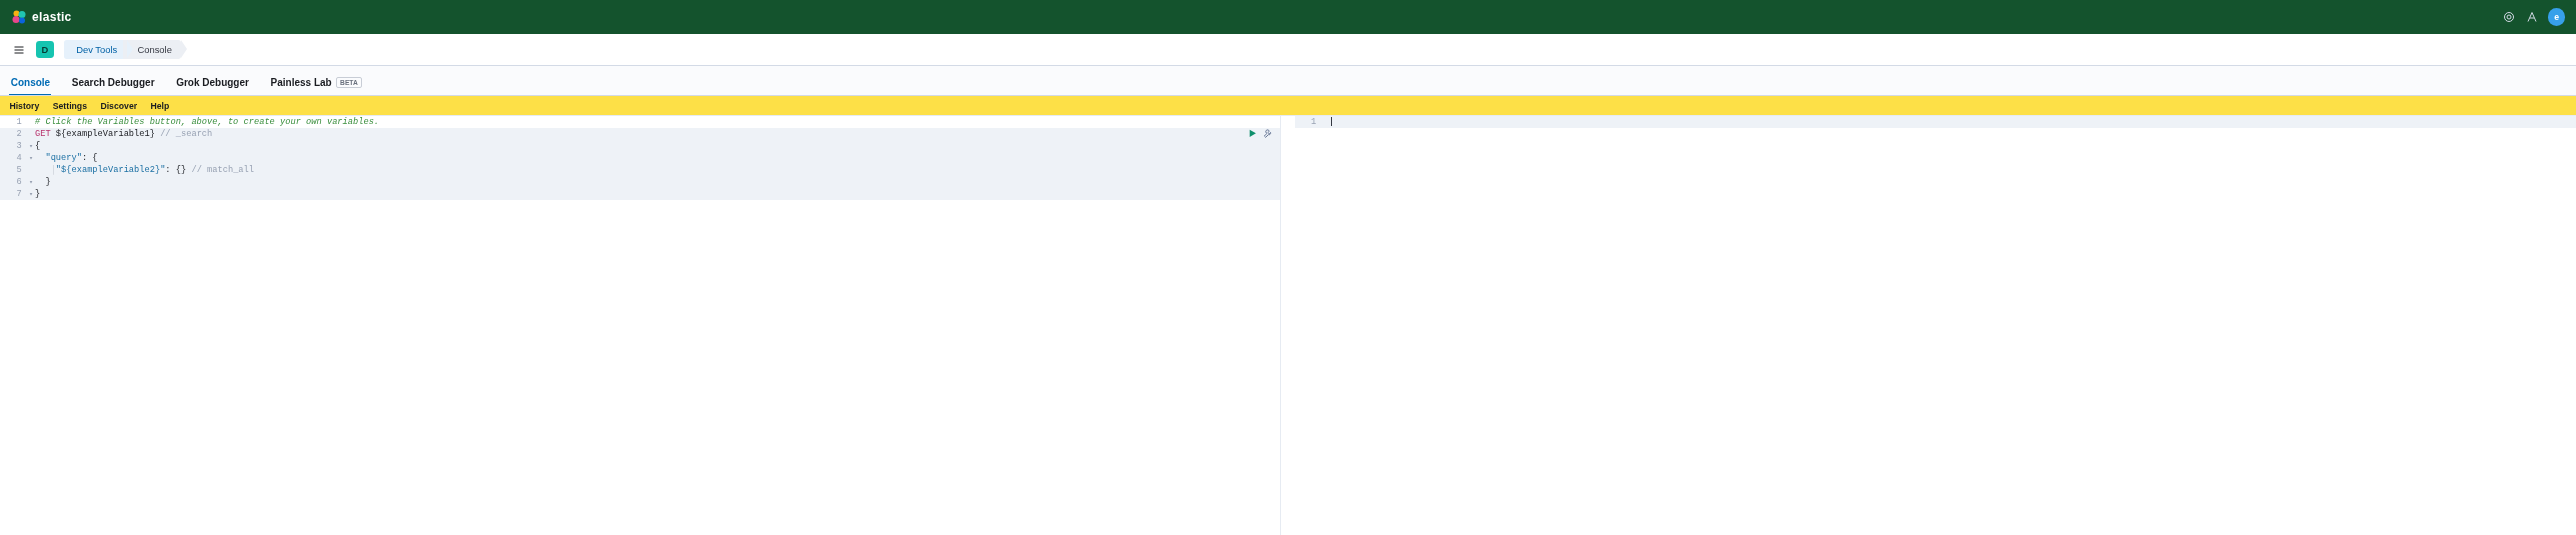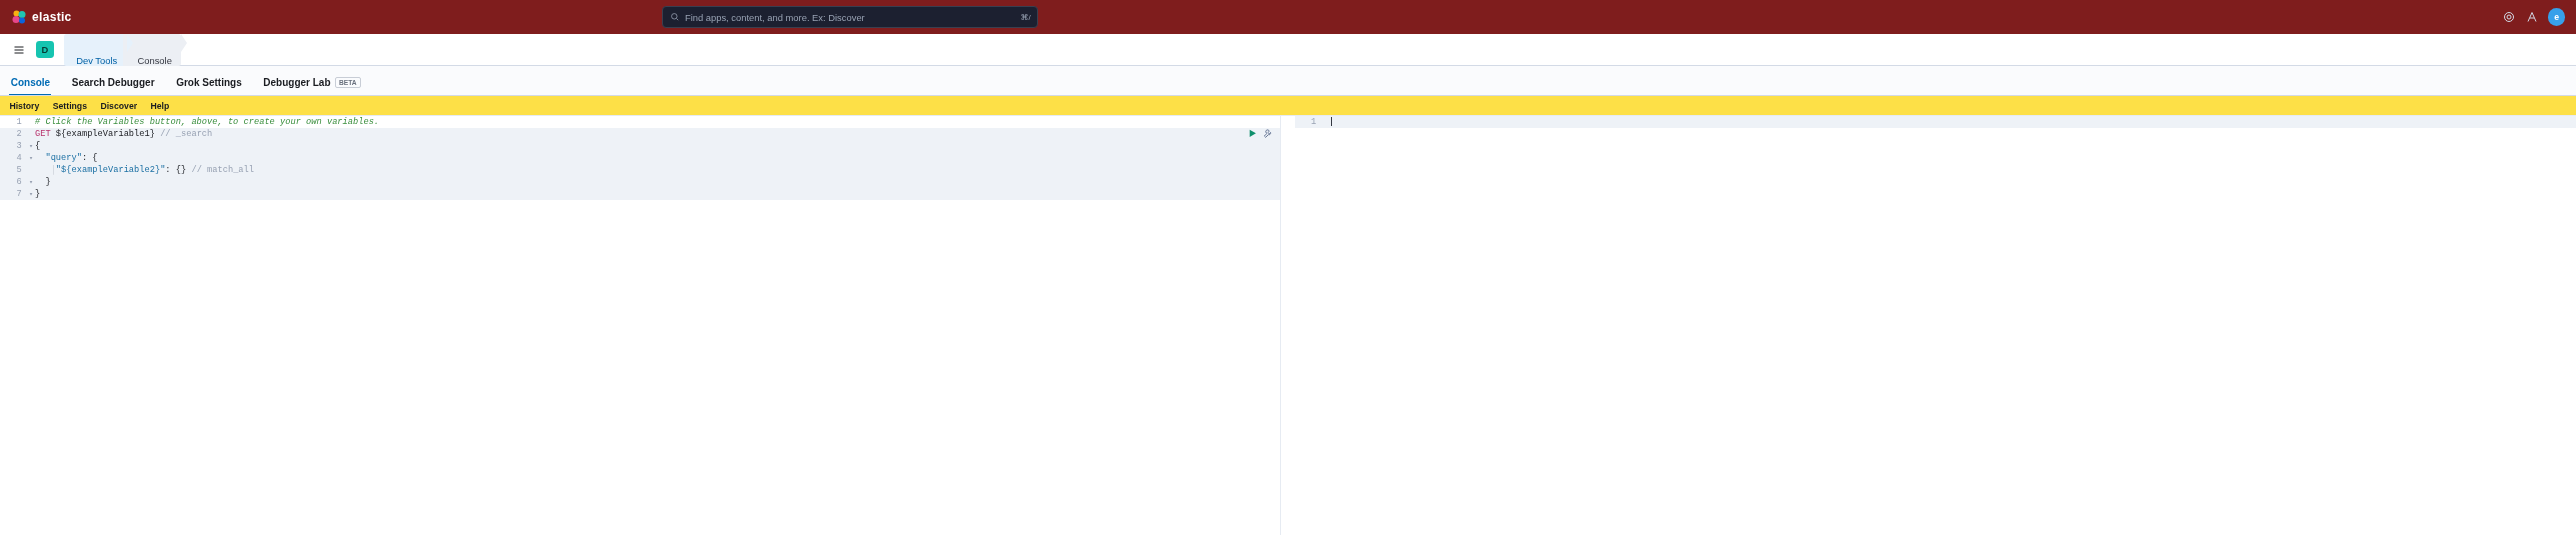--- a/index.html
+++ b/index.html
@@ -1,38 +1,38 @@
 <!DOCTYPE html>
 <html style="font-size:10.7px"><head>
 <meta charset="utf-8">
 <style>
   * { box-sizing: border-box; margin: 0; padding: 0; }
   html, body { width: 100%; height: 100%; font-family: -apple-system, BlinkMacSystemFont, "Segoe UI", Helvetica, Arial, sans-serif; background:#fff; color:#1a1c21; }
   body { display:flex; flex-direction:column; }
 
   
-  .top-header { background:#7f1d1d; height:34px; display:flex; align-items:center; padding:0 10.7px; color:#fff; }
+  .top-header { background:#14532d; height:34px; display:flex; align-items:center; padding:0 10.7px; color:#fff; }
   .brand { display:flex; align-items:center; gap:5.4px; cursor:pointer; }
   .brand-logo { width:16px; height:16px; }
   .brand-word { font-size:12px; font-weight:700; letter-spacing:0.3px; color:#fff; } 
   .search-wrap { flex:0 0 376px; margin-left:auto; margin-right:auto; position:relative; left:-94px; }
   .search-box { display:flex; align-items:center; height:21.5px; border:0.7px solid #3a3f4f; border-radius:4px; background:#1c2030; padding:0 6.7px; color:#98a2b3; }
   .search-box svg { flex:none; }
   .search-placeholder { flex:1; margin-left:5.4px; font-size:9.4px; color:#98a2b3; white-space:nowrap; overflow:hidden; text-overflow:ellipsis; }
   .search-kbd { font-size:8px; color:#98a2b3; }
   .header-right { margin-left:auto; display:flex; align-items:center; gap:9.4px; }
   .header-icon { width:13.4px; height:13.4px; color:#d3dae6; display:flex; align-items:center; justify-content:center; cursor:pointer; }
   .avatar { width:17.4px; height:17.4px; border-radius:50%; background:#37a0ea; color:#fff; display:flex; align-items:center; justify-content:center; font-size:8.7px; font-weight:600; cursor:pointer; }
 
   
   .second-bar { height:32px; border-bottom:0.7px solid #d3dae6; display:flex; align-items:center; padding:0 8px; gap:6.7px; background:#fff; }
   .hamburger { width:21.5px; height:21.5px; display:flex; align-items:center; justify-content:center; cursor:pointer; }
   .chip-d { width:17.4px; height:17.4px; border-radius:3.4px; background:#16c4b0; color:#063a33; font-weight:700; display:flex; align-items:center; justify-content:center; font-size:9.4px; cursor:pointer; }
   .breadcrumbs { display:flex; align-items:center; margin-left:4px; }
-  .bc-item { position:relative; height:32px; display:flex; align-items:flex-end; padding:0 9.4px 0 12px; font-size:9.4px; cursor:pointer; }
+  .bc-item { position:relative; height:19px; display:flex; align-items:center; padding:0 9.4px 0 12px; font-size:9.4px; cursor:pointer; }
   .bc-devtools { background:#e6f1fb; color:#0061a6; border-radius:2.7px 0 0 2.7px; }
   .bc-console  { background:#eceff4; color:#343741; margin-left:-4px; }
   .bc-item::after { content:""; position:absolute; right:-6px; top:0; width:0; height:0; border-top:9.4px solid transparent; border-bottom:9.4px solid transparent; }
   .bc-devtools::after { border-left:6.7px solid #e6f1fb; z-index:2; }
   .bc-console::after  { border-left:6.7px solid #eceff4; }
   .bc-console { padding-left:14.8px; border-radius:0 2.7px 2.7px 0; }
 
   
   .main-tabs { display:flex; align-items:flex-end; gap:19px; padding:0 9.4px; height:29.5px; border-bottom:0.7px solid #d3dae6; background:#fafbfd; }
   .main-tab { padding:8px 1.3px 6.7px; font-size:10px; font-weight:700; color:#1a1c21; cursor:pointer; display:flex; align-items:center; gap:4px; }
@@ -76,30 +76,20 @@
   <div class="brand">
     <svg class="brand-logo" viewBox="0 0 32 32">
       <circle cx="11" cy="9" r="6" fill="#f9b110"></circle>
       <circle cx="22" cy="11" r="7" fill="#20c4b1"></circle>
       <circle cx="10" cy="21" r="7" fill="#e7478b"></circle>
       <circle cx="22" cy="23" r="6" fill="#0b64dd"></circle>
     </svg>
     <span class="brand-word">elastic</span>
   </div>
 
-  <div class="search-wrap">
-    <div class="search-box">
-      <svg width="9.4" height="9.4" viewBox="0 0 24 24" fill="none" stroke="#98a2b3" stroke-width="2">
-        <circle cx="11" cy="11" r="7"></circle>
-          <line x1="21" y1="21" x2="16.65" y2="16.65"></line>
-      </svg>
-      <span class="search-placeholder">Find apps, content, and more. Ex: Discover</span>
-      <span class="search-kbd">⌘/</span>
-    </div>
-  </div>
 
   <div class="header-right">
     <div class="header-icon">
       <svg width="12" height="12" viewBox="0 0 24 24" fill="none" stroke="#d3dae6" stroke-width="2">
           <circle cx="12" cy="12" r="9"></circle>
           <circle cx="12" cy="12" r="4"></circle>
         </svg>
     </div>
     <div class="header-icon">
       <svg width="12" height="12" viewBox="0 0 24 24" fill="none" stroke="#d3dae6" stroke-width="2">
@@ -135,24 +125,24 @@
 </div>
 
 <div class="main-tabs">
   <div class="main-tab active">
     <span>Console</span>
   </div>
   <div class="main-tab">
     <span>Search Debugger</span>
   </div>
   <div class="main-tab">
-    <span>Grok Settings</span>
+    <span>Grok Debugger</span>
   </div>
   <div class="main-tab">
-    <span>Debugger Lab</span>
+    <span>Painless Lab</span>
     <span class="beta-badge">BETA</span>
   </div>
 </div>
 
 <div class="sub-tabs">
   <span class="sub-tab">History</span>
   <span class="sub-tab">Settings</span>
   <span class="sub-tab">Discover</span>
   <span class="sub-tab">Help</span>
 </div>

